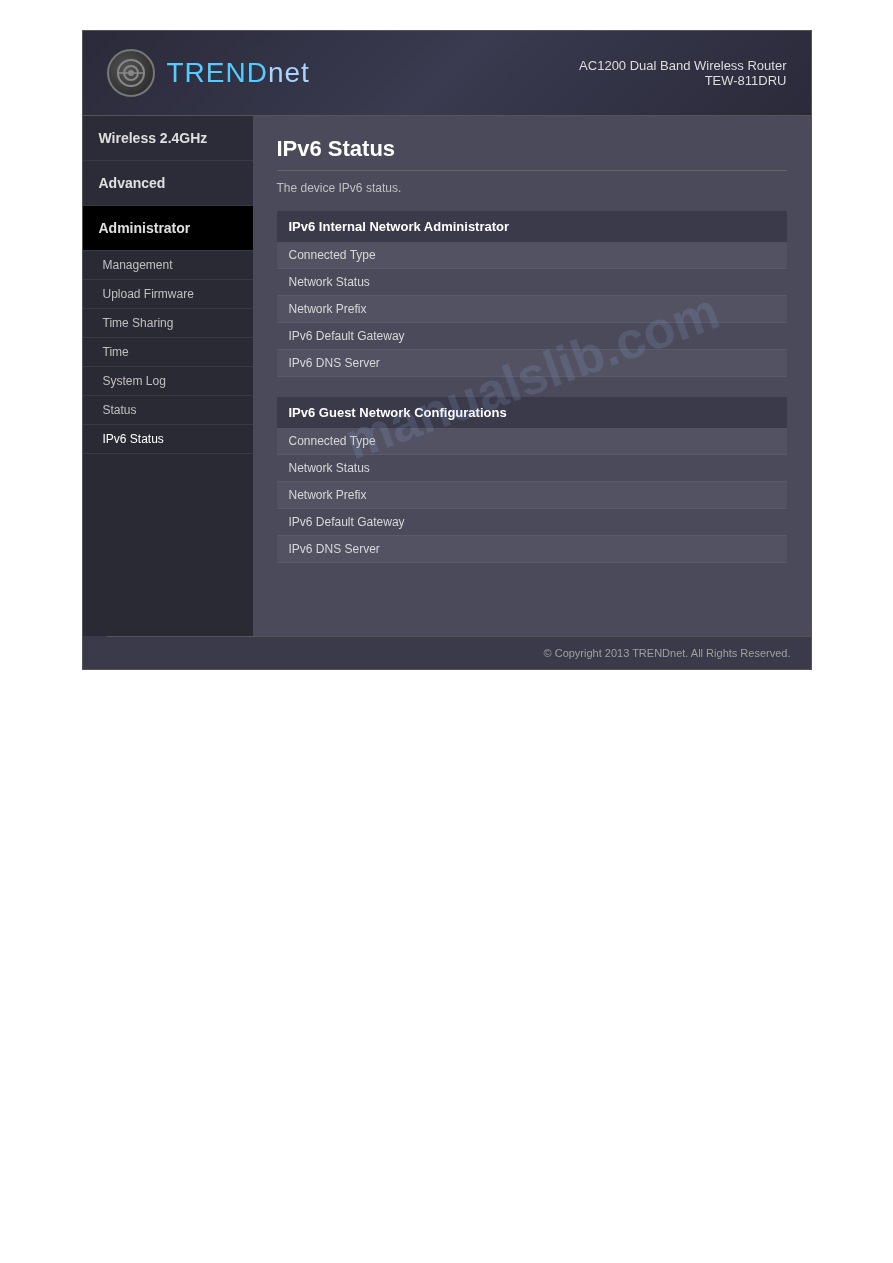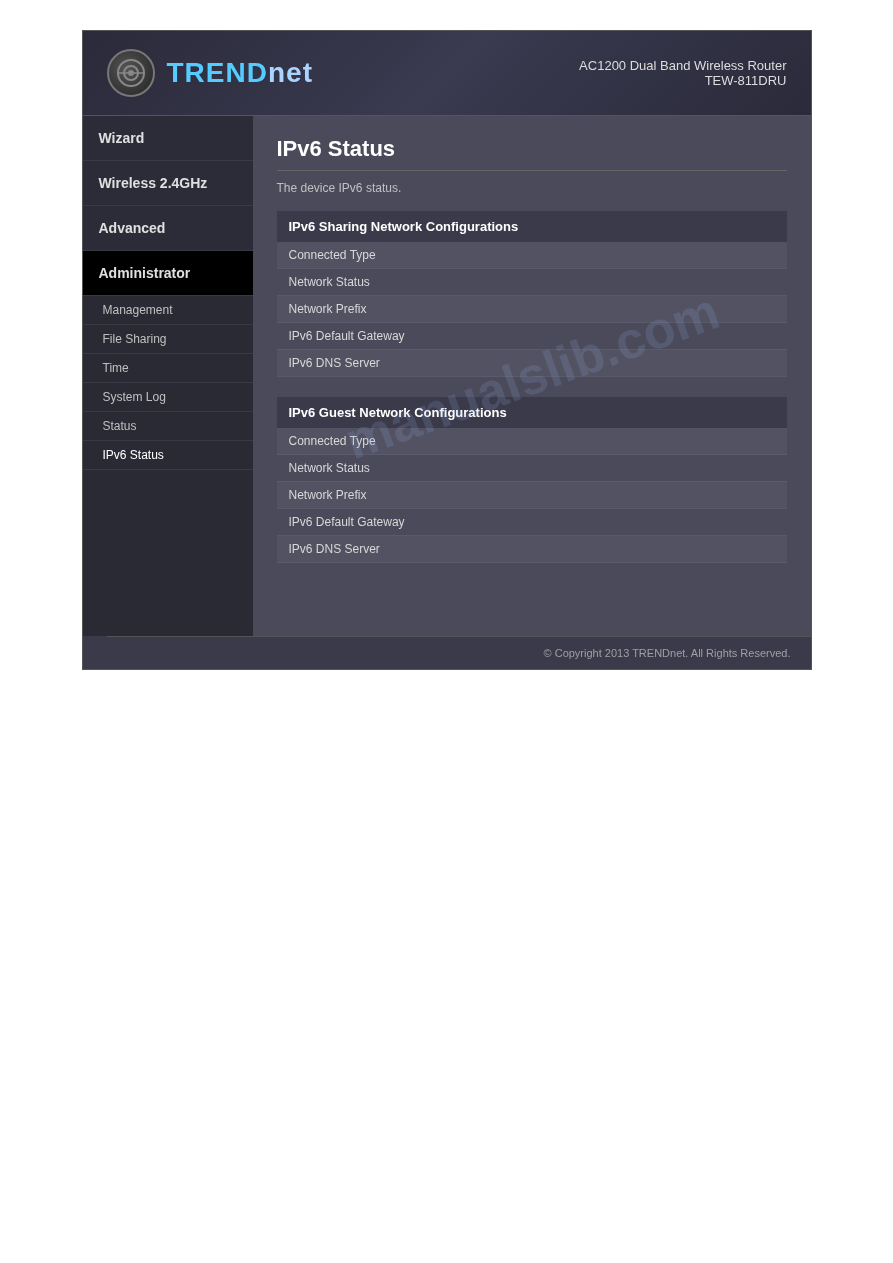--- a/index.html
+++ b/index.html
@@ -49,21 +49,21 @@
       display: flex;
       align-items: center;
       justify-content: center;
       color: #ccc;
       font-size: 20px;
     }
 
     .logo-text {
       color: #ffffff;
       font-size: 28px;
-      font-weight: bold;
+      font-weight: normal;
       letter-spacing: 1px;
     }
 
     .logo-text span {
       color: #5cf;
     }
 
     .device-info {
       text-align: right;
       color: #ccc;
@@ -240,42 +240,42 @@
       </div>
       <div class="device-info">
         <div class="model-name">AC1200 Dual Band Wireless Router</div>
         <div class="model-number">TEW-811DRU</div>
       </div>
     </div>
 
     <div class="main-layout">
 
       <div class="sidebar">
-        <div class="sidebar-nav-item">Wizard</div>
         <div class="sidebar-nav-item">Wireless 2.4GHz</div>
         <div class="sidebar-nav-item">Advanced</div>
         <div class="sidebar-section-header">Administrator</div>
         <div class="sidebar-sub-item">Management</div>
-        <div class="sidebar-sub-item">File Sharing</div>
+        <div class="sidebar-sub-item">Upload Firmware</div>
+        <div class="sidebar-sub-item">Time Sharing</div>
         <div class="sidebar-sub-item">Time</div>
         <div class="sidebar-sub-item">System Log</div>
         <div class="sidebar-sub-item">Status</div>
         <div class="sidebar-sub-item active">IPv6 Status</div>
       </div>
 
       <div class="content content-wrapper">
         <div class="watermark-overlay">manualslib.com</div>
         <div class="page-title">IPv6 Status</div>
         <div class="page-divider"></div>
         <div class="page-description">The device IPv6 status.</div>
 
         <table class="config-table">
           <thead>
             <tr>
-              <th colspan="2">IPv6 Sharing Network Configurations</th>
+              <th colspan="2">IPv6 Internal Network Administrator</th>
             </tr>
           </thead>
           <tbody>
             <tr>
               <td>Connected Type</td>
               <td></td>
             </tr>
             <tr>
               <td>Network Status</td>
               <td></td>

